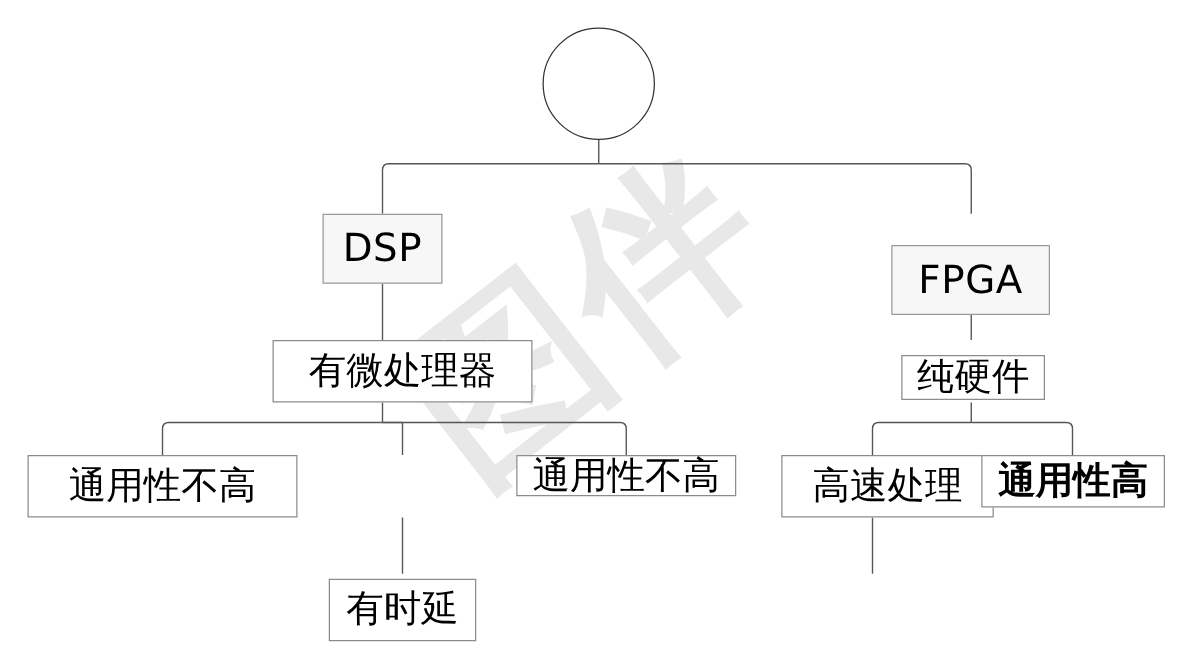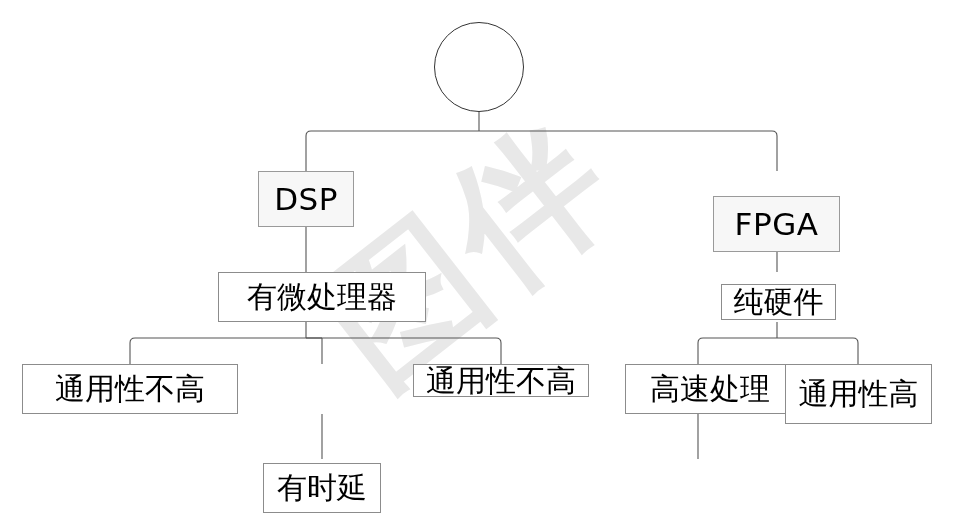--- a/index.html
+++ b/index.html
@@ -91,21 +91,21 @@
     z-index: 2;
   }
   #node-dsp      { left: 258px; top: 171px; width: 96px;  height: 56px; }
   #node-fpga     { left: 713px; top: 171px; width: 127px; height: 56px; margin-top: 25px; }
   #node-dsp-core { left: 218px; top: 272px; width: 208px; height: 50px; }
   #node-fpga-core{ left: 721px; top: 272px; width: 115px; height: 36px; margin-top: 12px; }
   #leaf-0 { left: 22px;  top: 364px; width: 216px; height: 50px; }
   #leaf-1 { left: 248px; top: 364px; width: 147px; height: 50px; }
   #leaf-2 { left: 413px; top: 364px; width: 176px; height: 33px; }
   #leaf-3 { left: 625px; top: 364px; width: 170px; height: 50px; }
-  #leaf-4 { left: 785px; top: 364px; width: 147px; height: 60px; }
+  #leaf-4 { left: 785px; top: 364px; width: 147px; height: 42px; font-weight: bold; }
   #leaf-5 { left: 263px; top: 463px; width: 118px; height: 50px; }
   #leaf-6 { left: 640px; top: 459px; width: 118px; height: 50px; }
 </style>
 </head>
 <body>
 
 <div id="diagram-canvas">
 
   <svg id="watermark-layer" viewBox="0 0 956 526" xmlns="http://www.w3.org/2000/svg">
     <g transform="rotate(-38 478 263)">

